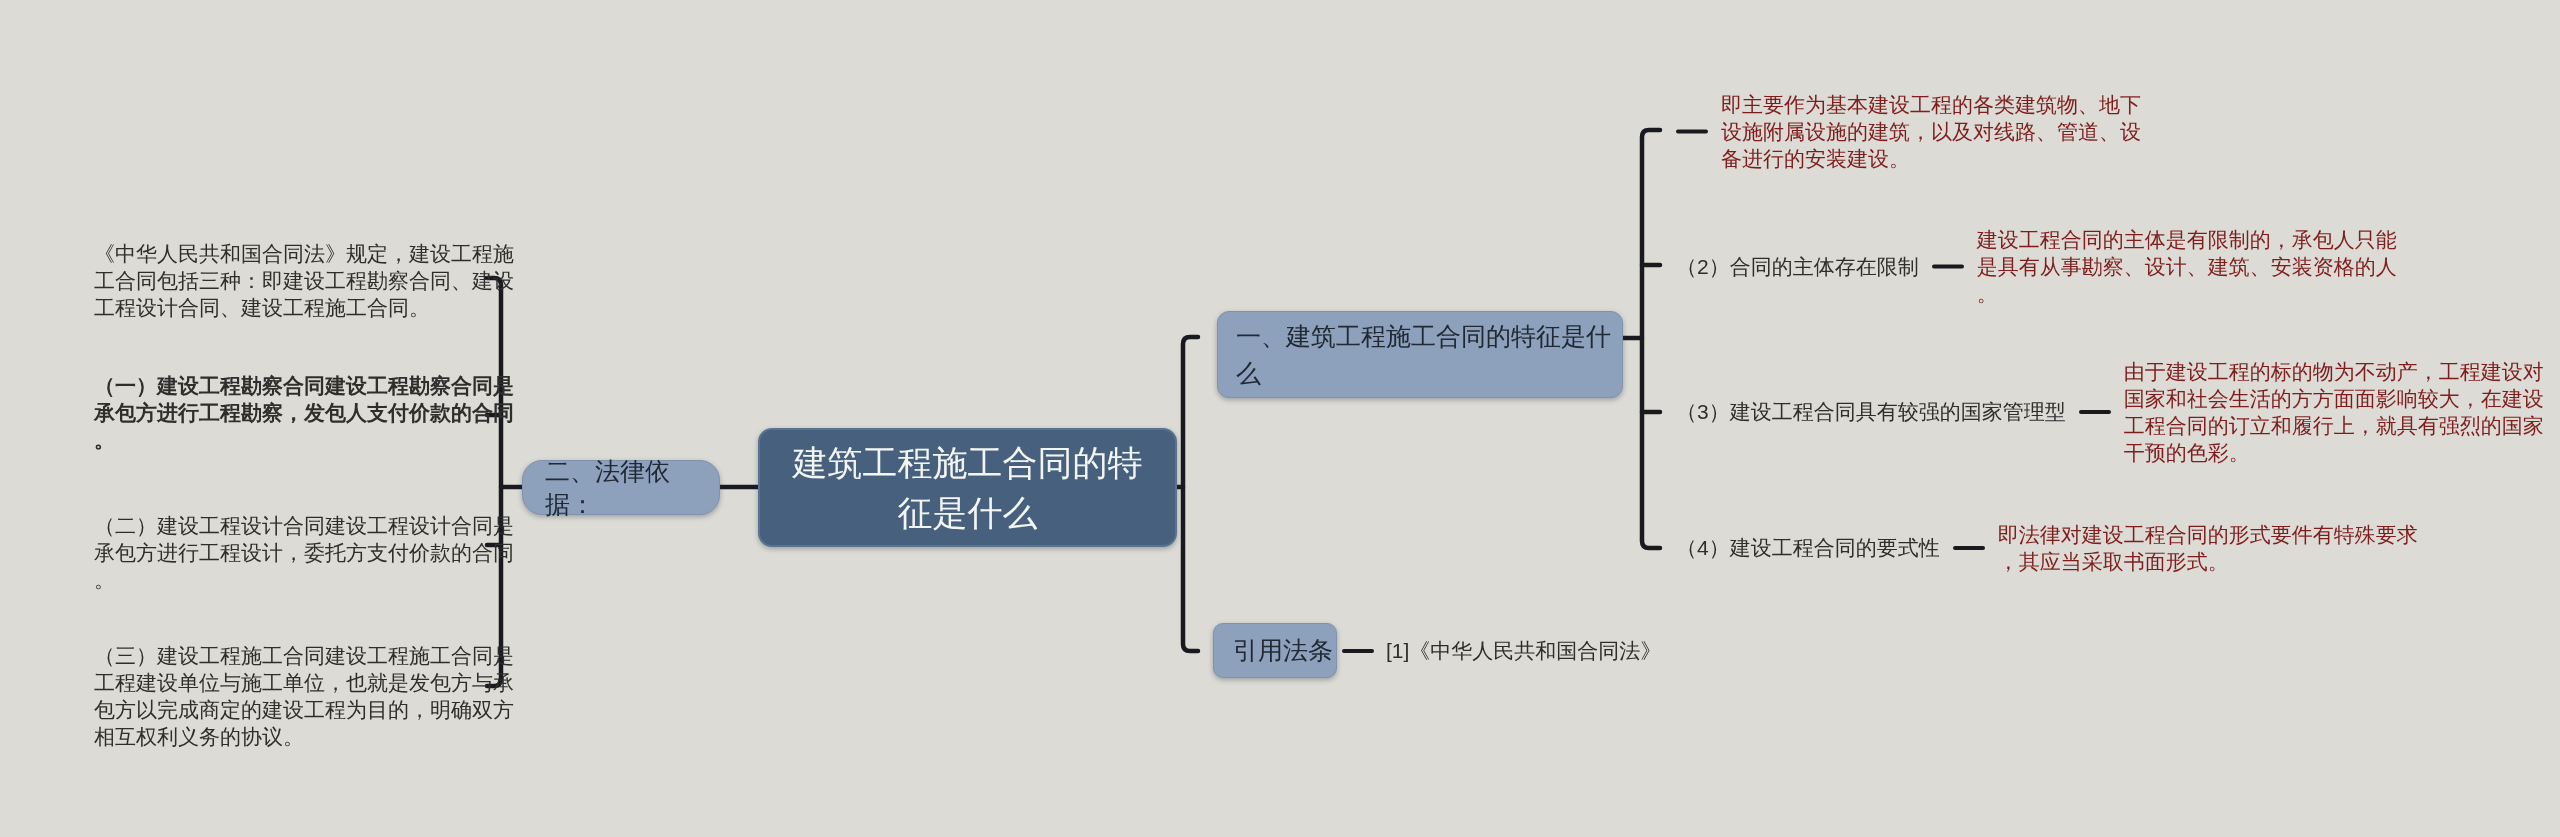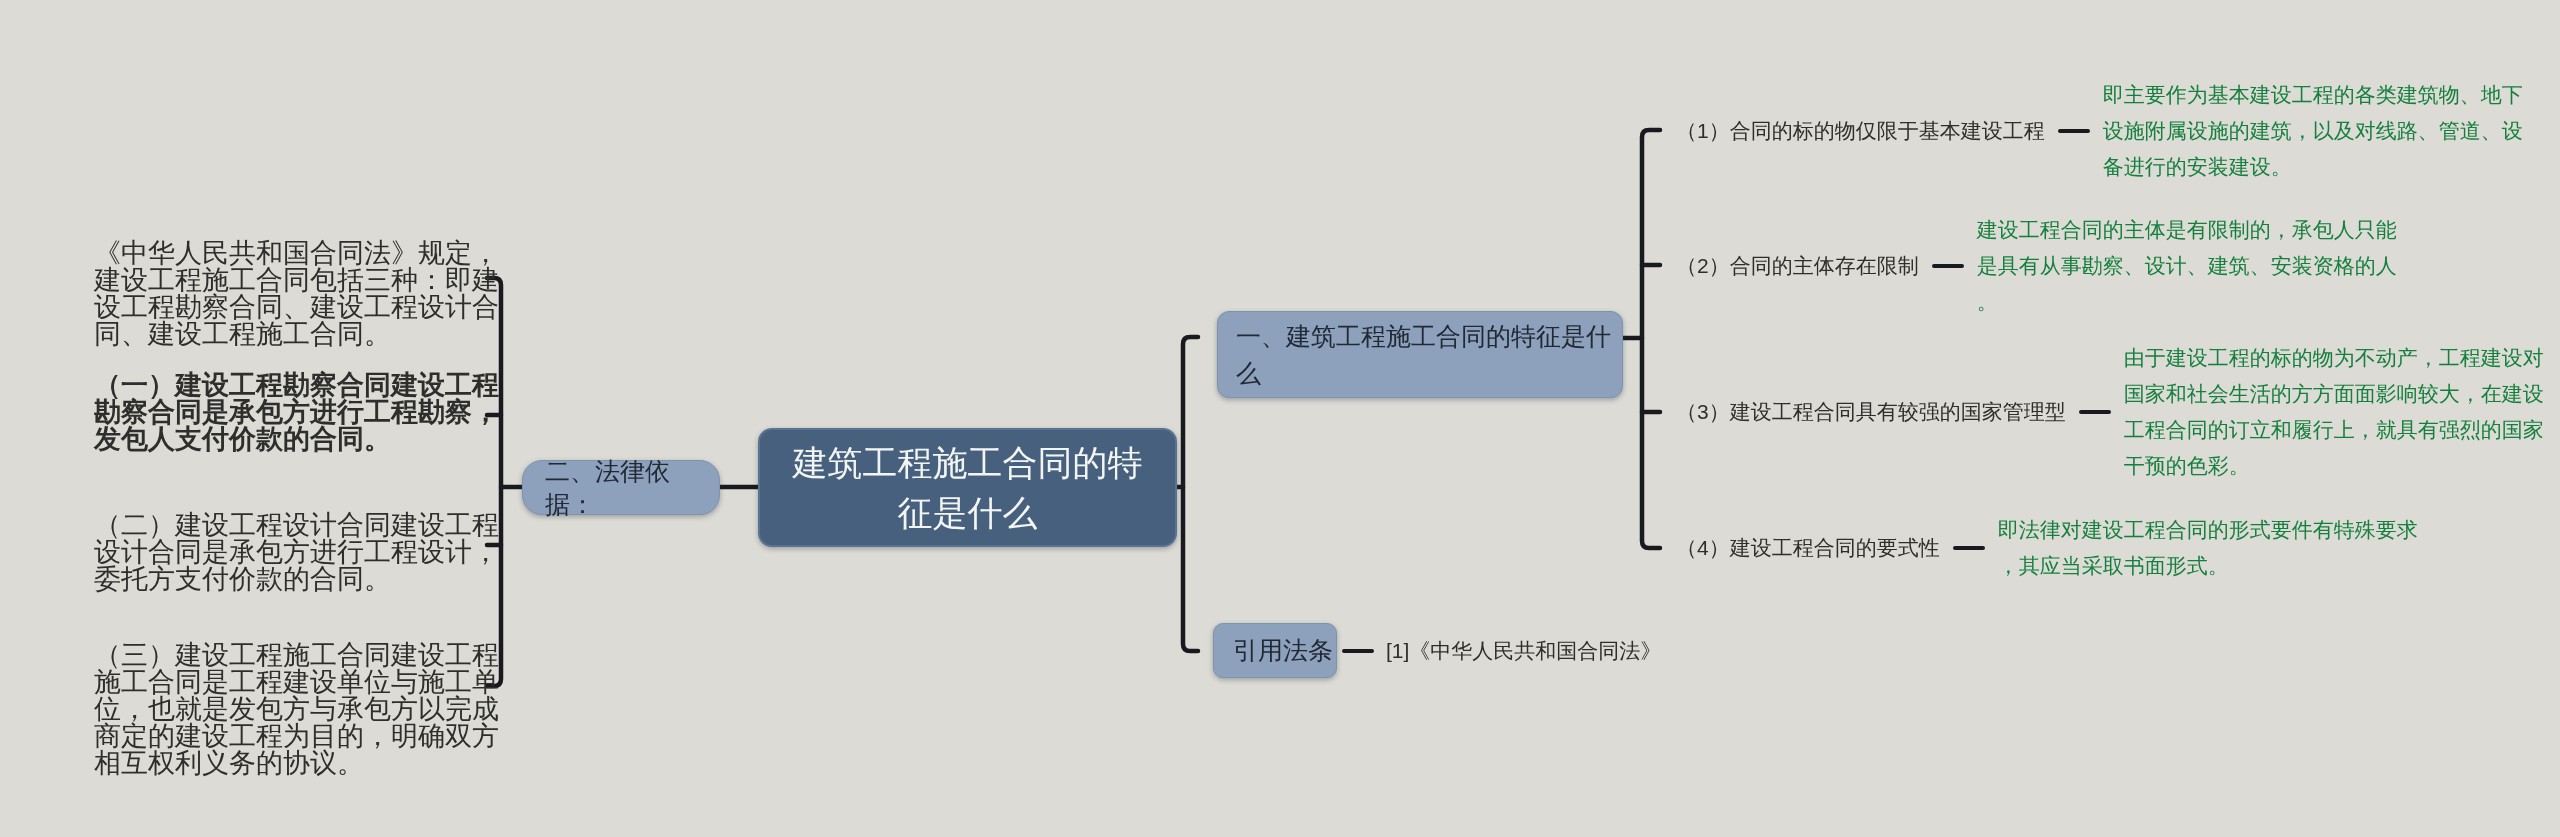--- a/index.html
+++ b/index.html
@@ -13,36 +13,36 @@
         background:#46607e;border:2px solid #5a7390;color:#f3f5f2;font-size:35px;
         line-height:1.42;justify-content:center;text-align:center;padding:4px 16px;}
   .node-light{background:#8da1bd;border:1px solid #7e93b0;color:#202934;}
   .node-law{left:522px;top:460px;width:198px;height:55px;border-radius:20px;
         font-size:25px;padding:0 0 0 22px;}
   .node-feature{left:1217px;top:293px;width:406px;height:87px;border-radius:12px;
         font-size:25px;line-height:1.45;padding:4px 10px 4px 18px;margin-top:18px;}
   .node-cite{left:1213px;top:623px;width:124px;height:55px;border-radius:10px;
         font-size:25px;justify-content:center;}
 
-  .note{position:absolute;left:94px;width:430px;font-size:27px;line-height:27px;
+  .note{position:absolute;left:94px;width:430px;font-size:21px;line-height:27px;
         color:#2e2e2c;line-break:anywhere;word-break:break-all;}
   .note-1{top:240px;}
   .note-2{top:372px;font-weight:bold;}
   .note-3{top:512px;}
   .note-4{top:642px;}
 
   .feat-row{position:absolute;left:1660px;display:flex;align-items:center;
         transform:translateY(-50%);padding-left:16px;gap:13px;}
   .feat-row-1{top:131px;}
   .feat-row-2{top:266px;}
   .feat-row-3{top:412px;}
   .feat-row-4{top:548px;}
   .feat-label{font-size:21px;color:#2e2e2c;white-space:nowrap;}
   .dash{width:32px;height:4px;background:#191a1f;border-radius:2px;flex:none;}
-  .feat-desc{font-size:21px;line-height:36px;color:#15803d;width:432px;
+  .feat-desc{font-size:21px;line-height:27px;color:#7f1d1d;width:432px;
         line-break:anywhere;word-break:break-all;}
 
   .cite-row{position:absolute;left:1342px;top:651px;display:flex;align-items:center;
         transform:translateY(-50%);gap:12px;}
   .cite-text{font-size:21px;color:#2e2e2c;white-space:nowrap;}
 </style>
 </head>
 <body>
 
 <div id="canvas">
@@ -79,21 +79,20 @@
   <div class="note note-1">《中华人民共和国合同法》规定，建设工程施工合同包括三种：即建设工程勘察合同、建设工程设计合同、建设工程施工合同。</div>
   <div class="note note-2">（一）建设工程勘察合同建设工程勘察合同是承包方进行工程勘察，发包人支付价款的合同。</div>
   <div class="note note-3">（二）建设工程设计合同建设工程设计合同是承包方进行工程设计，委托方支付价款的合同。</div>
   <div class="note note-4">（三）建设工程施工合同建设工程施工合同是工程建设单位与施工单位，也就是发包方与承包方以完成商定的建设工程为目的，明确双方相互权利义务的协议。</div>
 
   <div class="node node-light node-feature">
     <span>一、建筑工程施工合同的特征是什么</span>
   </div>
 
   <div class="feat-row feat-row-1">
-    <span class="feat-label">（1）合同的标的物仅限于基本建设工程</span>
     <span class="dash"></span>
     <span class="feat-desc">即主要作为基本建设工程的各类建筑物、地下设施附属设施的建筑，以及对线路、管道、设备进行的安装建设。</span>
   </div>
   <div class="feat-row feat-row-2">
     <span class="feat-label">（2）合同的主体存在限制</span>
     <span class="dash"></span>
     <span class="feat-desc">建设工程合同的主体是有限制的，承包人只能是具有从事勘察、设计、建筑、安装资格的人。</span>
   </div>
   <div class="feat-row feat-row-3">
     <span class="feat-label">（3）建设工程合同具有较强的国家管理型</span>

